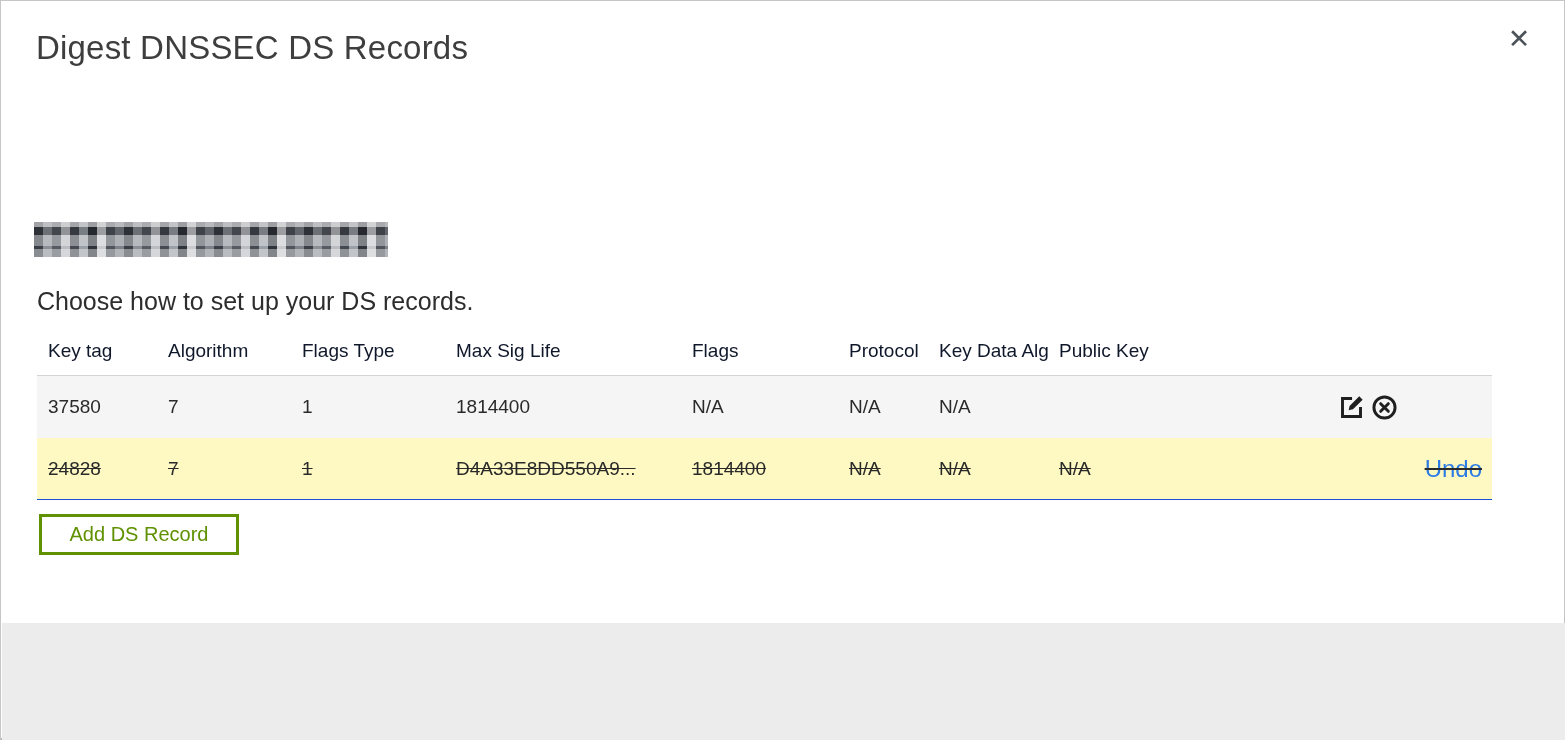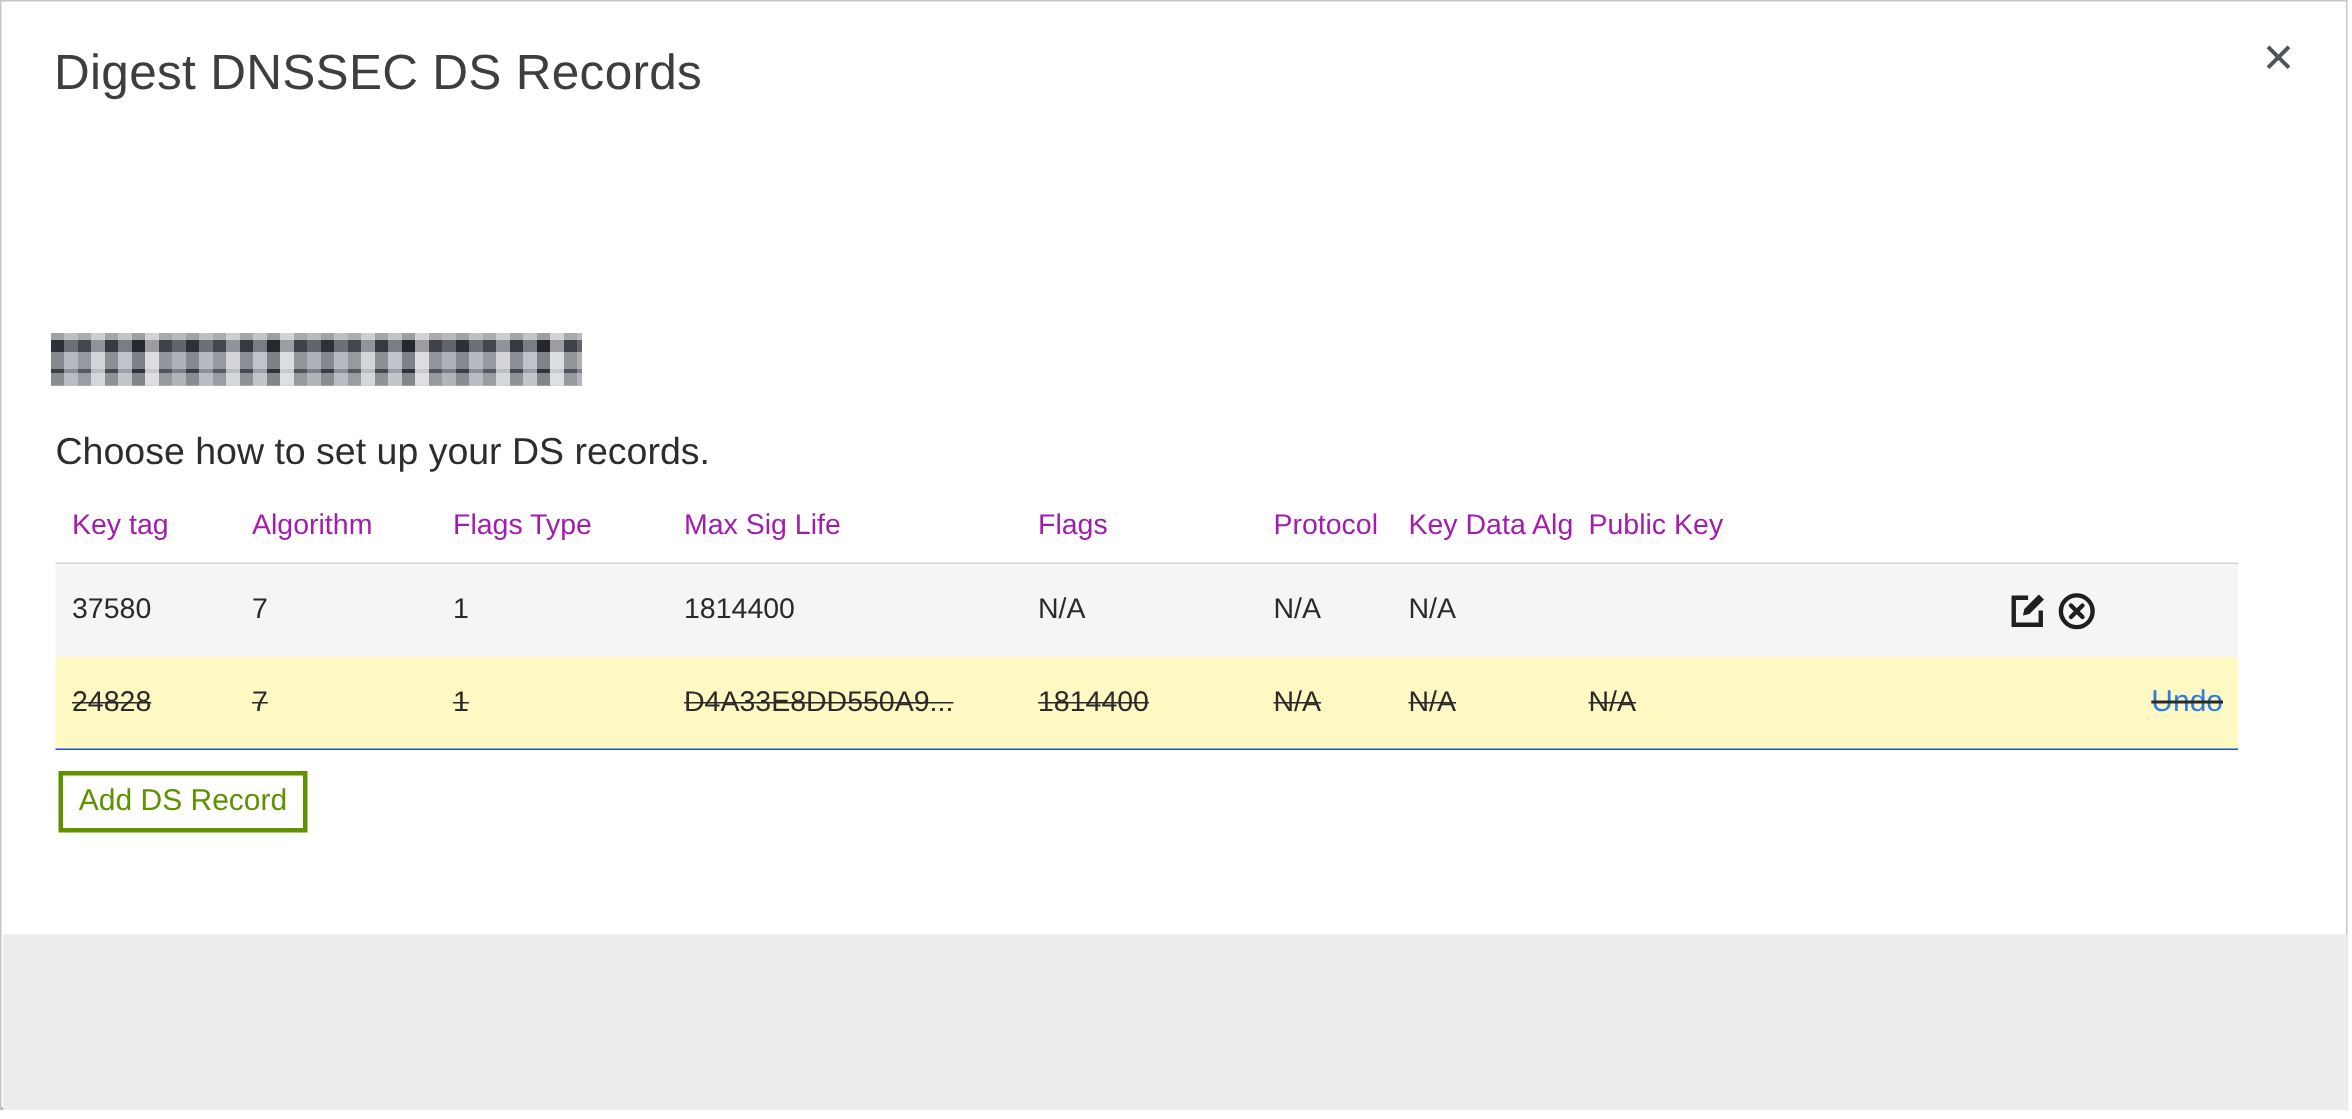--- a/index.html
+++ b/index.html
@@ -23,31 +23,31 @@
       repeating-linear-gradient(90deg, #3a3f47 0 9px, #8b9097 9px 18px, #565b63 18px 27px, #b9bcc1 27px 36px, #454a52 36px 45px, #9aa0a8 45px 54px, #2f343c 54px 63px, #c7c9cd 63px 72px, #50555d 72px 81px, #7d828a 81px 90px);
   }
 
   .instruction { position:absolute; left:36px; top:286px; font-size:25px; color:#2d2d2d; }
 
   .ds-table { position:absolute; left:36px; top:325px; width:1455px; }
   .trow { display:grid;
           grid-template-columns:120px 134px 154px 236px 157px 90px 120px 164px 175px 1fr;
           align-items:center; padding-left:11px; padding-right:10px; }
   .thead { height:50px; border-bottom:1px solid #d4d4d4; }
-  .thead .cell { font-size:19px; color:#a21caf; }
+  .thead .cell { font-size:19px; color:#0f172a; }
   .tr { height:62px; }
   .tr .cell { font-size:19px; color:#2a2a2a; }
   .tr-active { background:#f5f5f5; }
   .tr-deleted { background:#fef9c3; border-bottom:1px solid #1d4ed8; }
   .tr-deleted .cell { text-decoration:line-through; }
   .cell-actions { display:flex; justify-content:flex-end; align-items:center; gap:5px; }
   .icon-btn { width:28px; height:28px; display:flex; align-items:center; justify-content:center; cursor:pointer; }
-  .undo-link { font-size:20px; color:#2d7ce4; cursor:pointer; text-decoration:none; }
+  .undo-link { font-size:24px; color:#2d7ce4; cursor:pointer; text-decoration:none; }
 
-  .add-btn { position:absolute; left:38px; top:513px; width:166px; height:41px;
+  .add-btn { position:absolute; left:38px; top:513px; width:200px; height:41px;
              background:#ffffff; border:3px solid #5f9100; color:#5f9100;
              font-size:20px; font-family:inherit; cursor:pointer;
              display:flex; align-items:center; justify-content:center; }
 
   .footer { position:absolute; left:1px; top:622px; width:1563px; height:117px; background:#ececec; }
 </style>
 </head>
 <body>
 
 <div class="screen">

